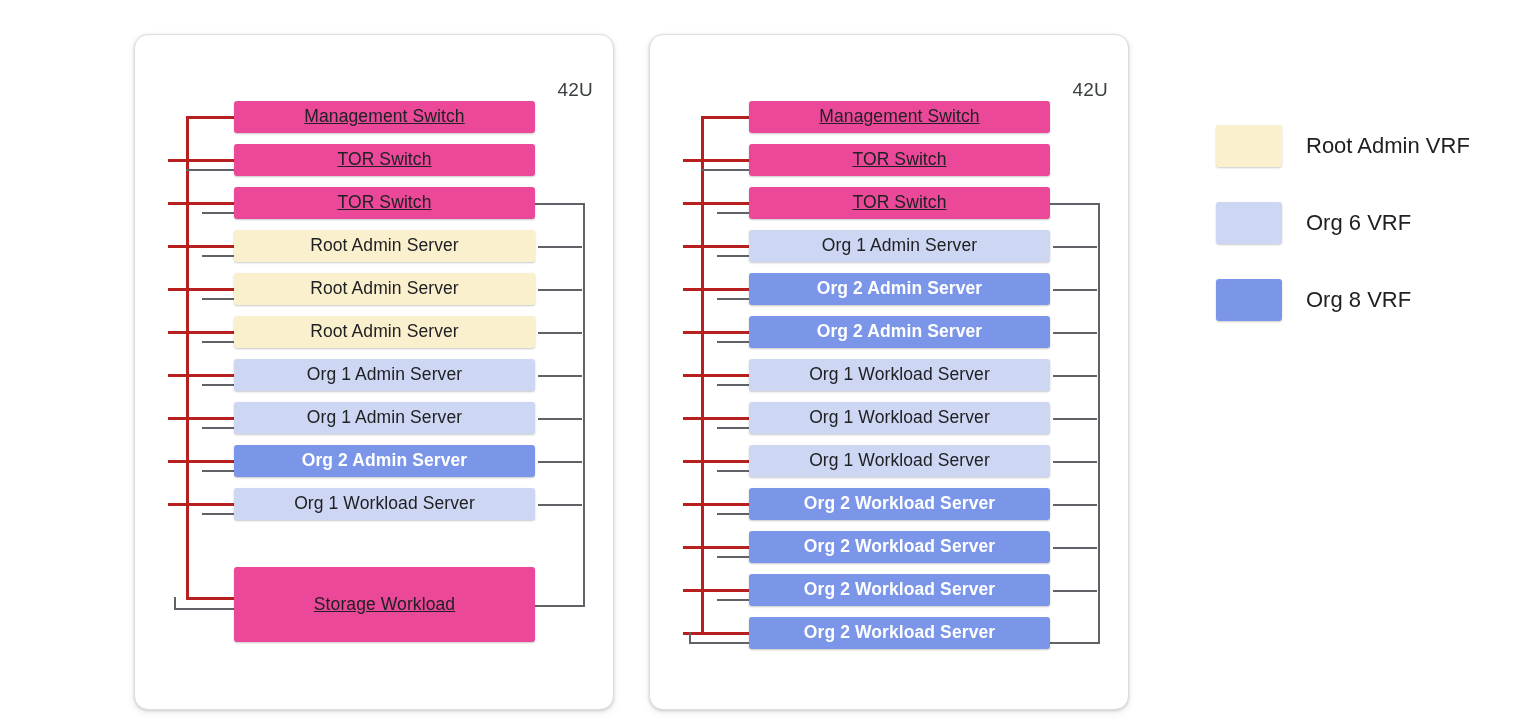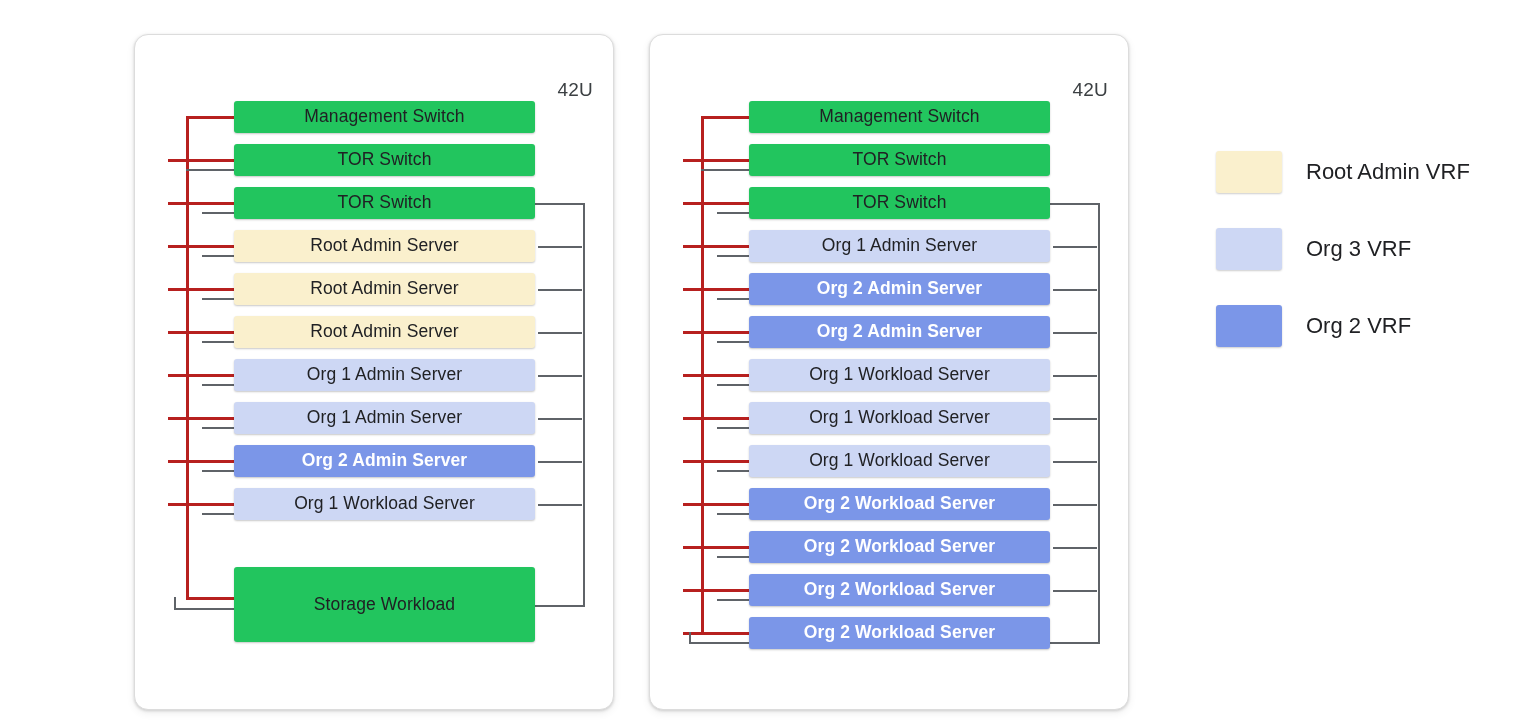--- a/index.html
+++ b/index.html
@@ -47,21 +47,21 @@
     align-items: center;
     justify-content: center;
     font-size: 17.5px;
     line-height: 1;
     letter-spacing: 0.1px;
     box-shadow: 0 1px 2px rgba(0,0,0,0.22);
     white-space: nowrap;
     box-sizing: border-box;
   }
   .unit.tall { height: 75px; }
-  .u-infra  { background: #22c55e; color: #202124; }
+  .u-infra  { background: #ec4899; color: #202124; text-decoration: underline; }
   .u-root   { background: #faf0cd; color: #202124; }
   .u-org1   { background: #cdd7f4; color: #202124; }
   .u-org2   { background: #7b96e8; color: #ffffff; font-weight: bold; }
 
   
   .wire {
     position: absolute;
     background: #5f6368;
   }
   .wire.red { background: #b7201f; }
@@ -206,30 +206,30 @@
       <div class="unit u-org2" style="left: 749px; width: 301px; top: 316px;">Org 2 Admin Server</div>
       <div class="unit u-org1" style="left: 749px; width: 301px; top: 359px;">Org 1 Workload Server</div>
       <div class="unit u-org1" style="left: 749px; width: 301px; top: 402px;">Org 1 Workload Server</div>
       <div class="unit u-org1" style="left: 749px; width: 301px; top: 445px;">Org 1 Workload Server</div>
       <div class="unit u-org2" style="left: 749px; width: 301px; top: 488px;">Org 2 Workload Server</div>
       <div class="unit u-org2" style="left: 749px; width: 301px; top: 531px;">Org 2 Workload Server</div>
       <div class="unit u-org2" style="left: 749px; width: 301px; top: 574px;">Org 2 Workload Server</div>
       <div class="unit u-org2" style="left: 749px; width: 301px; top: 617px;">Org 2 Workload Server</div>
     </div>
 
-  <div class="legend" style="left:1216px; top:151px; width:300px; height:220px;">
+  <div class="legend" style="left:1216px; top:125px; width:300px; height:220px;">
     <div id="legend-rows">
         <div class="legend-row" style="top: 0px; left: 0px;">
           <div class="legend-swatch" style="background: rgb(250, 240, 205);"></div>
           <div class="legend-label">Root Admin VRF</div>
         </div>
         <div class="legend-row" style="top: 77px; left: 0px;">
           <div class="legend-swatch" style="background: rgb(205, 215, 244);"></div>
-          <div class="legend-label">Org 3 VRF</div>
+          <div class="legend-label">Org 6 VRF</div>
         </div>
         <div class="legend-row" style="top: 154px; left: 0px;">
           <div class="legend-swatch" style="background: rgb(123, 150, 232);"></div>
-          <div class="legend-label">Org 2 VRF</div>
+          <div class="legend-label">Org 8 VRF</div>
         </div>
       </div>
   </div>
 
 </div>
 
 </body></html>

